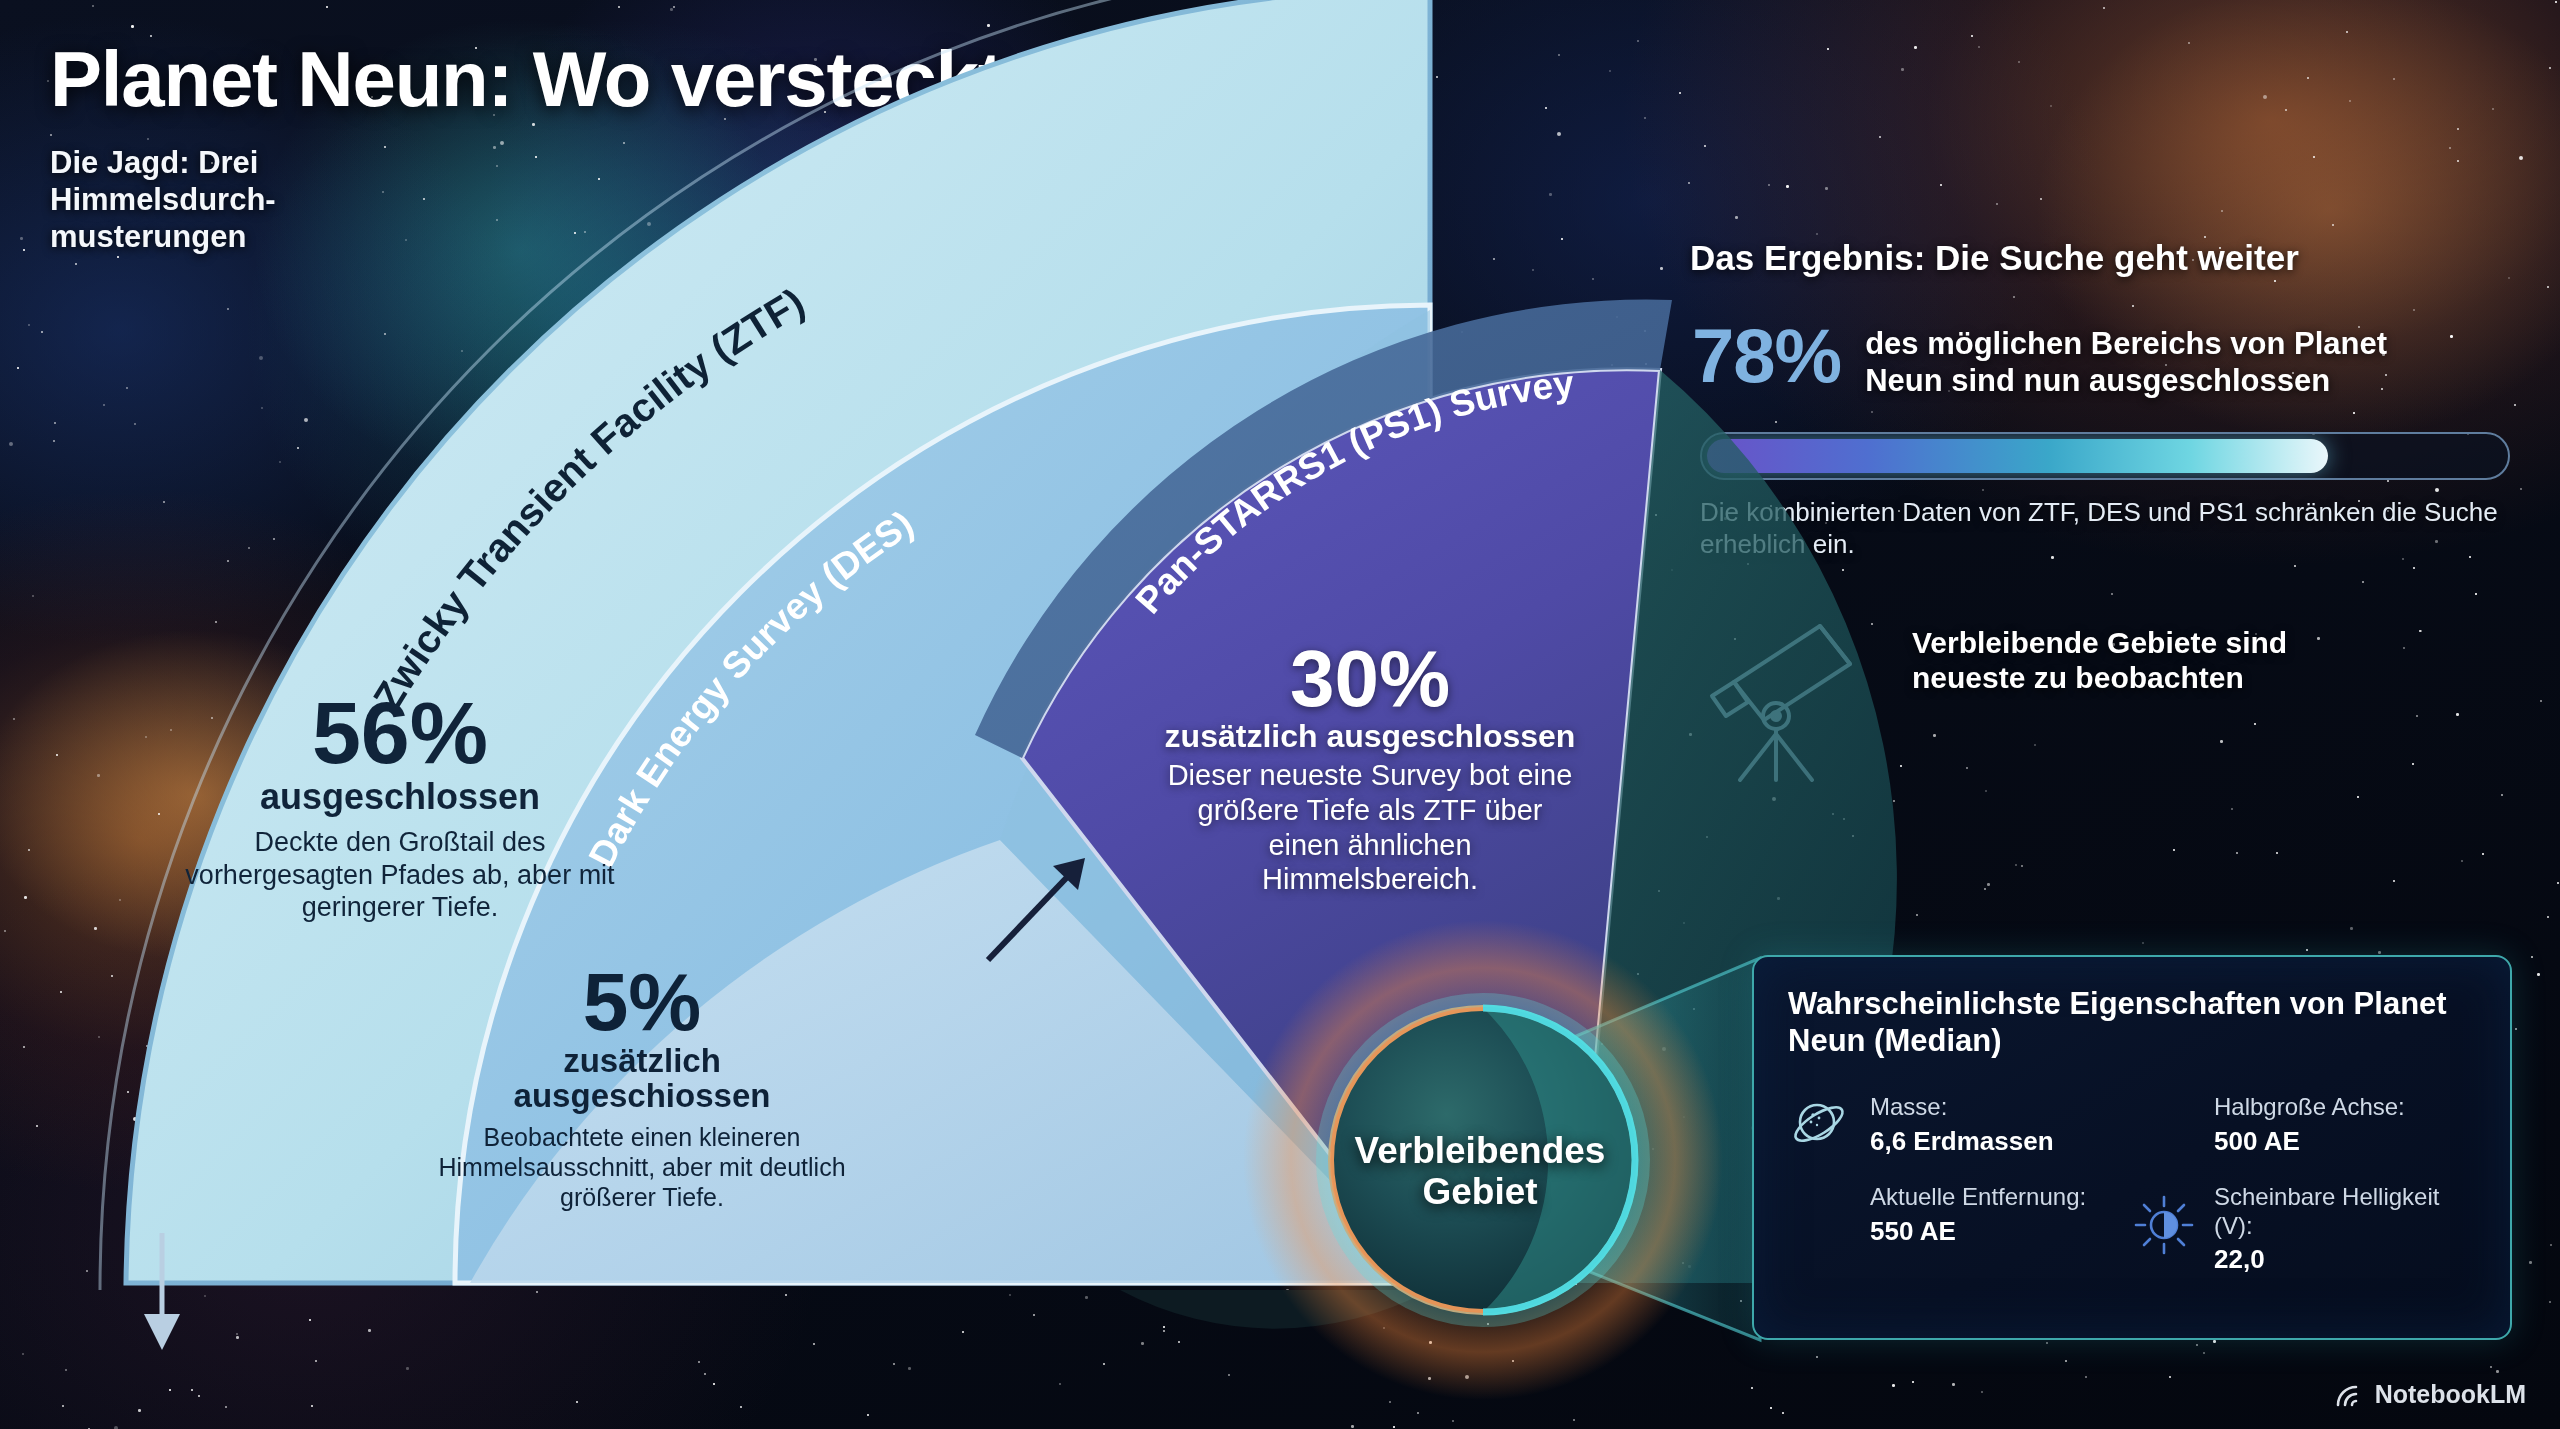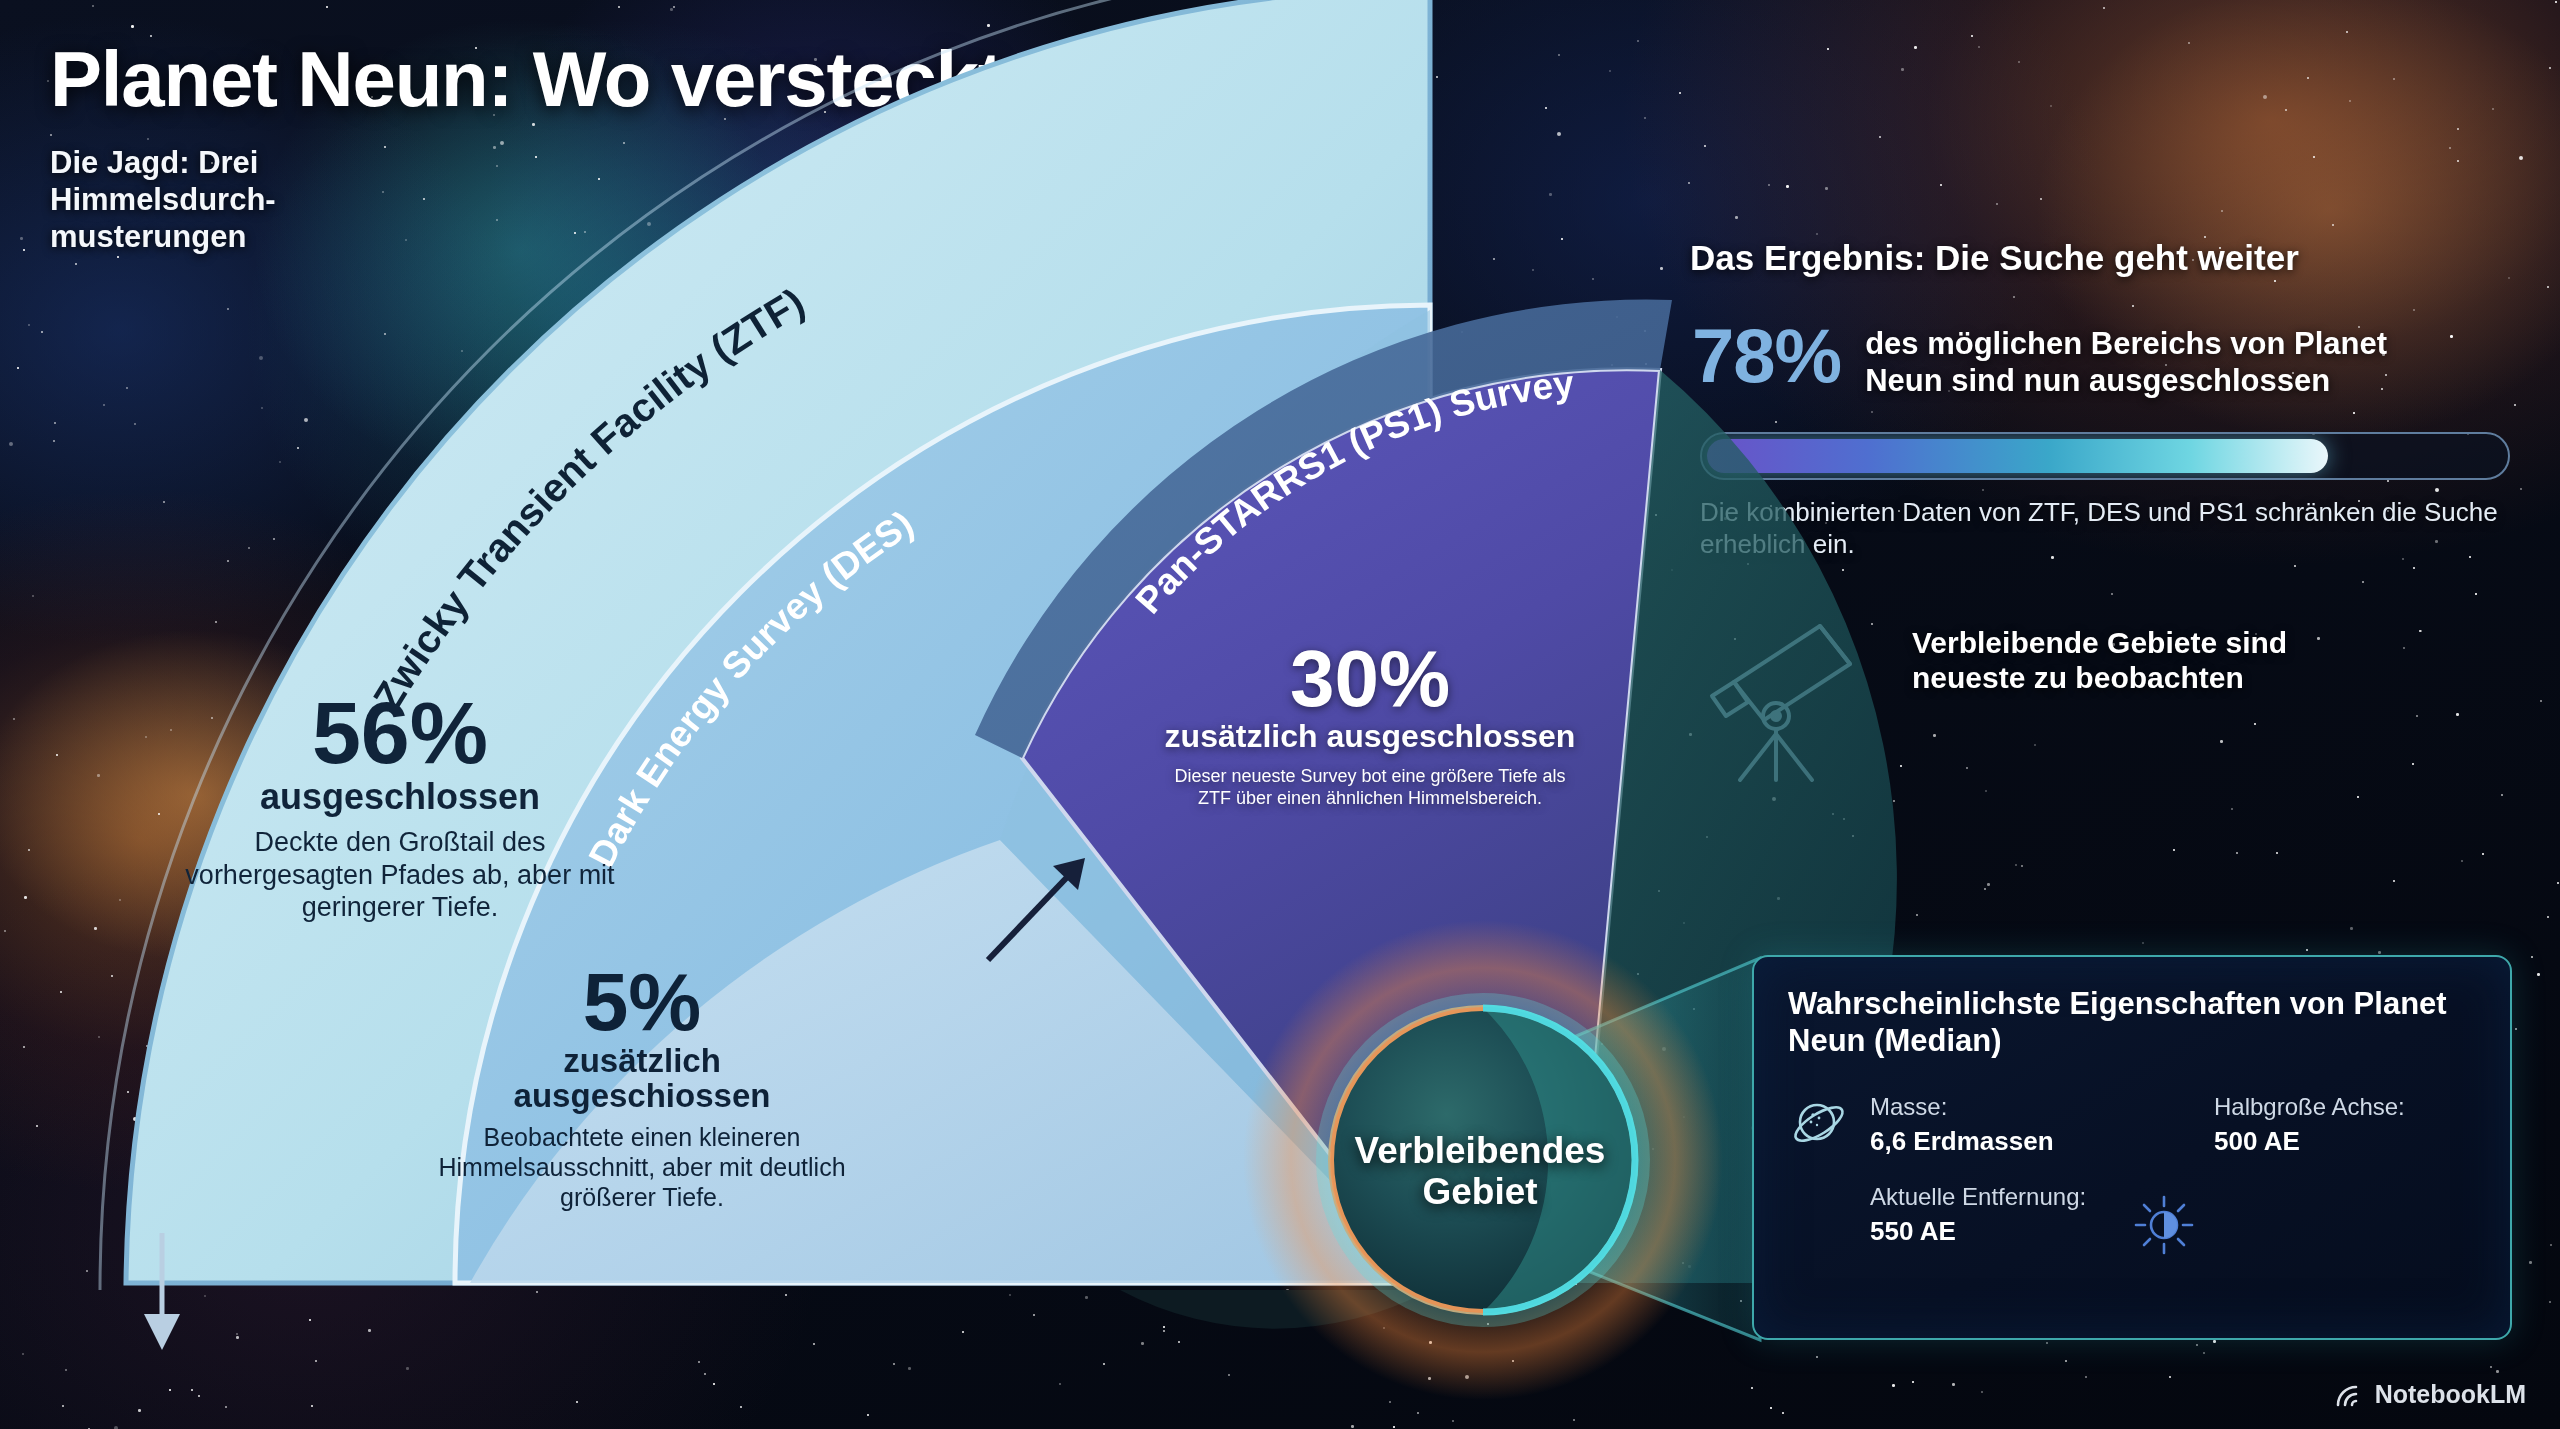--- a/index.html
+++ b/index.html
@@ -60,21 +60,21 @@
   
   .blk-des{ left:432px; top:962px; width:420px; color:#0e2238; }
   .blk-des .wpct{ font-size:82px; }
   .blk-des .wsub{ font-size:33px; line-height:1.05; margin-top:2px; }
   .blk-des .wdesc{ font-size:25px; margin-top:8px; }
 
   
   .blk-ps1{ left:1160px; top:640px; width:420px; color:#fff; text-shadow:0 2px 10px rgba(0,0,0,.55); }
   .blk-ps1 .wpct{ font-size:80px; }
   .blk-ps1 .wsub{ font-size:32px; line-height:1.05; margin-top:2px; }
-  .blk-ps1 .wdesc{ font-size:18px; margin-top:12px; }
+  .blk-ps1 .wdesc{ font-size:29px; margin-top:4px; }
 
   
   .planet-label{
     position:absolute; left:1300px; top:1130px; width:360px; z-index:6;
     text-align:center; font-size:37px; font-weight:700; line-height:1.12;
     color:#fff; text-shadow:0 3px 14px rgba(0,0,0,.9);
   }
 
   
   .r-head{
@@ -963,20 +963,24 @@
             <line x1="31" y1="50" x2="31" y2="59"></line>
             <line x1="3" y1="31" x2="12" y2="31"></line>
             <line x1="50" y1="31" x2="59" y2="31"></line>
             <line x1="11" y1="11" x2="17" y2="17"></line>
             <line x1="45" y1="45" x2="51" y2="51"></line>
             <line x1="11" y1="51" x2="17" y2="45"></line>
             <line x1="45" y1="17" x2="51" y2="11"></line>
           </g>
         </svg>
       </div>
+      <div class="prop-txt">
+        <div class="lab">Scheinbare Helligkeit (V):</div>
+        <div class="val">22,0</div>
+      </div>
     </div>
 
   </div>
 </div>
 
 <div class="wm">
   <svg width="30" height="26" viewBox="0 0 30 26">
     <g fill="none" stroke="#e9eef5" stroke-width="2.6" stroke-linecap="round">
       <path d="M3 23 A 18 18 0 0 1 21 5"></path>
       <path d="M10 23 A 11 11 0 0 1 21 12"></path>

